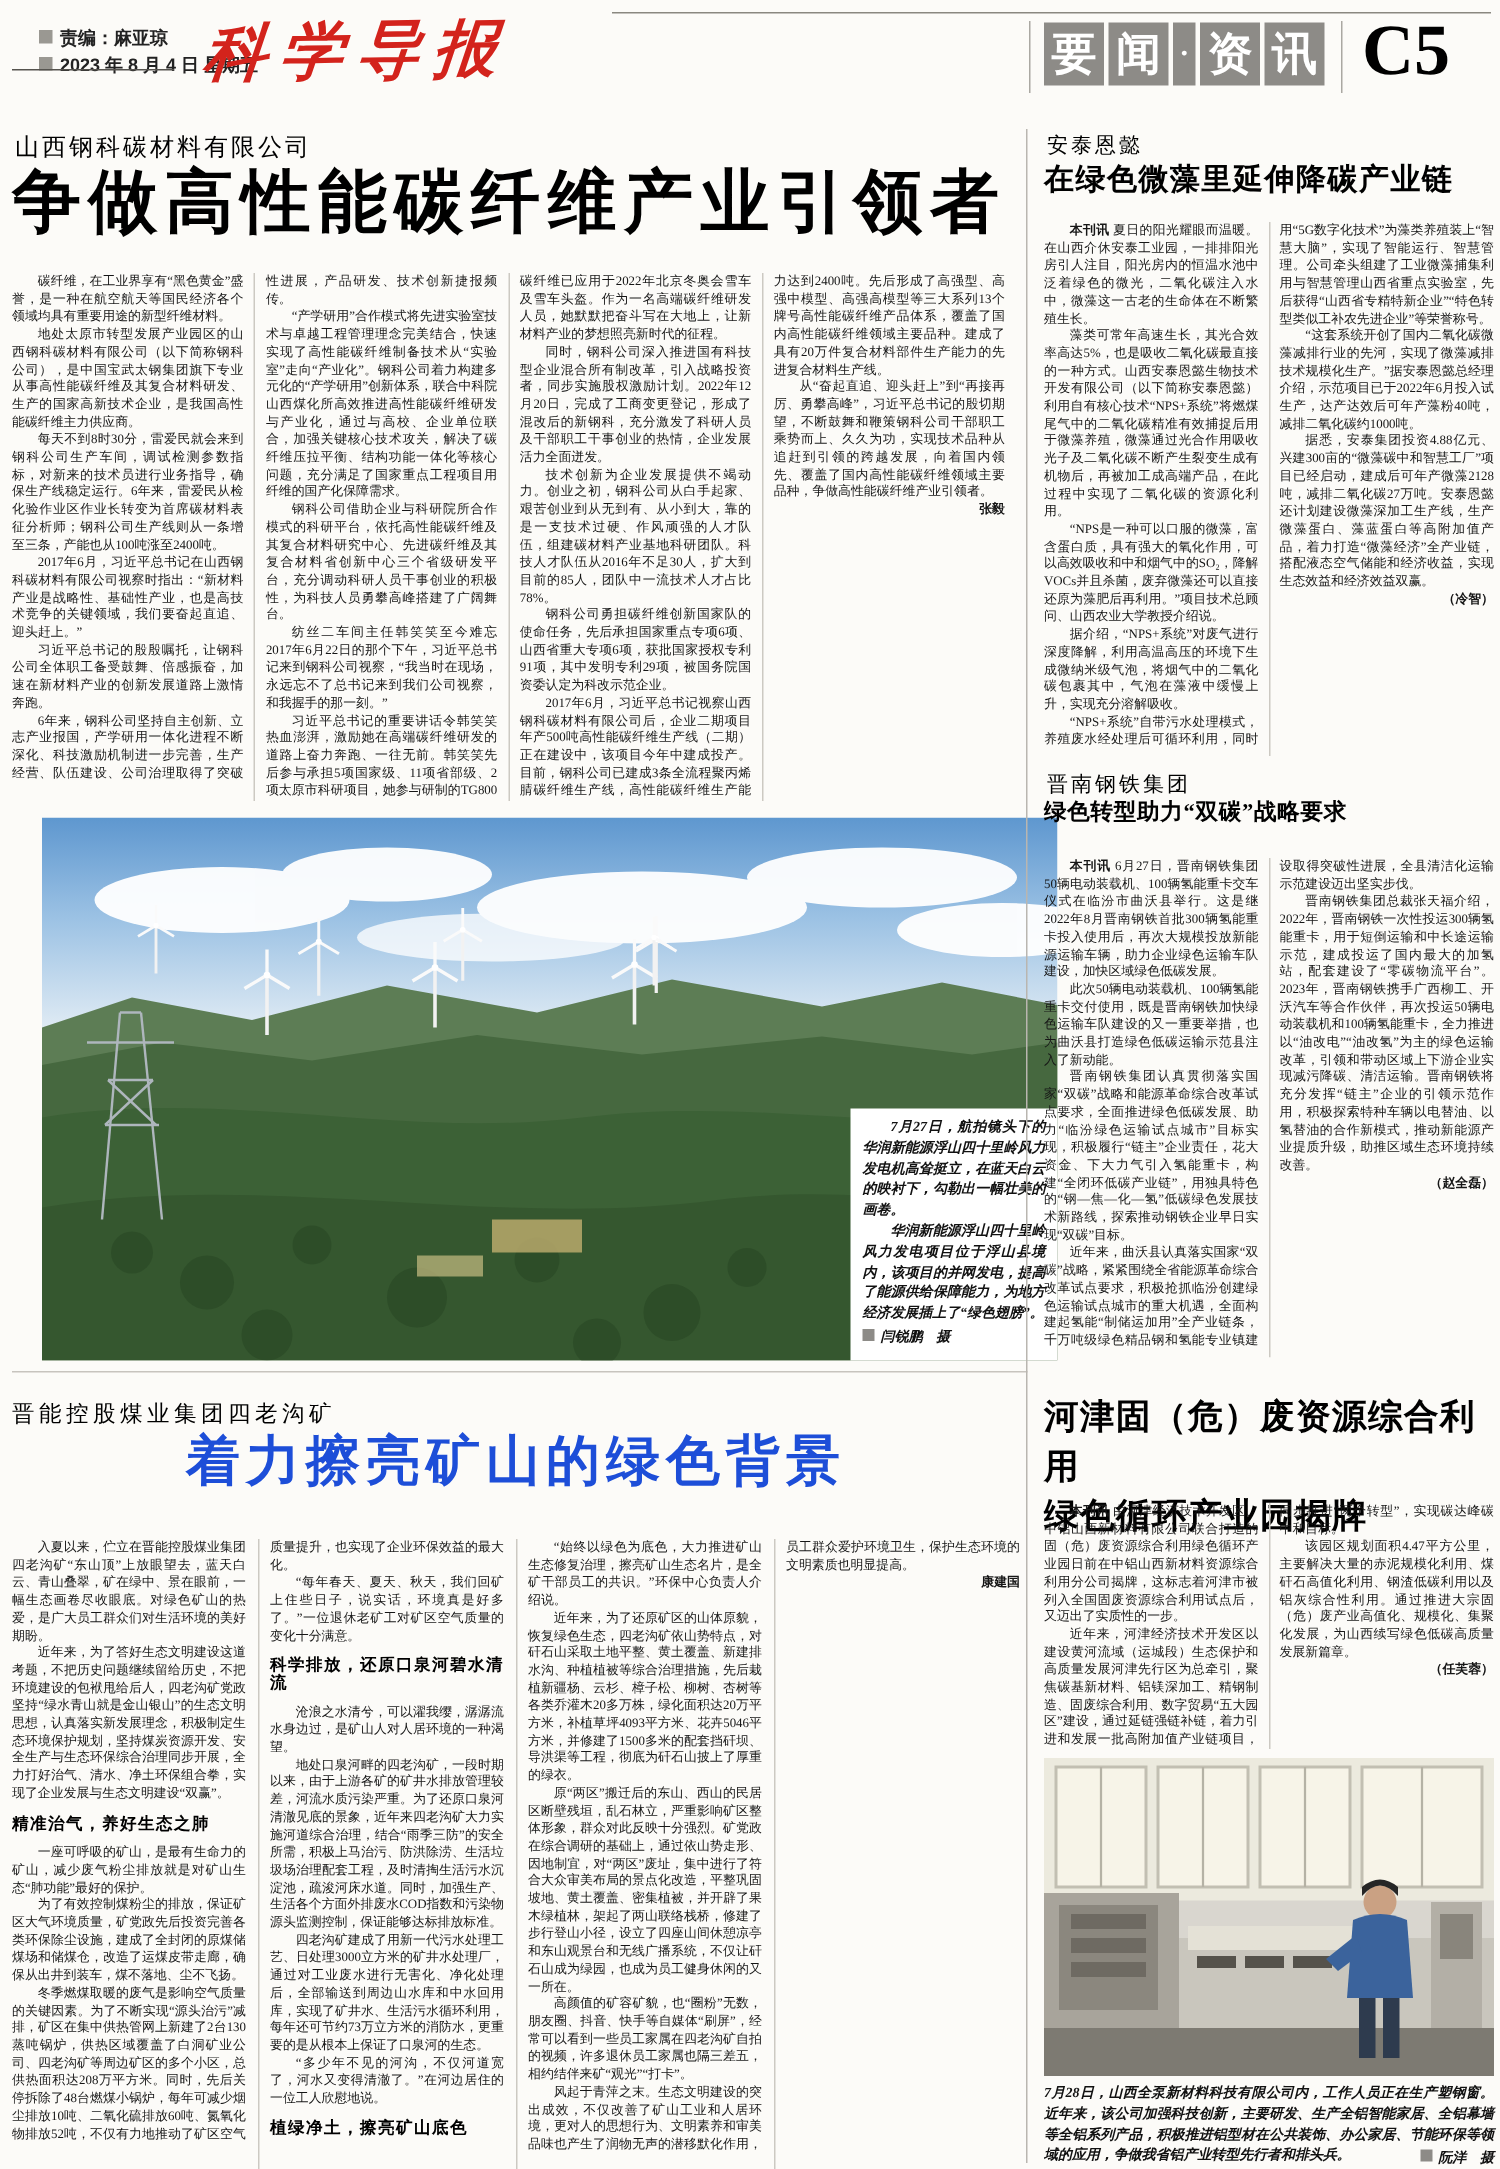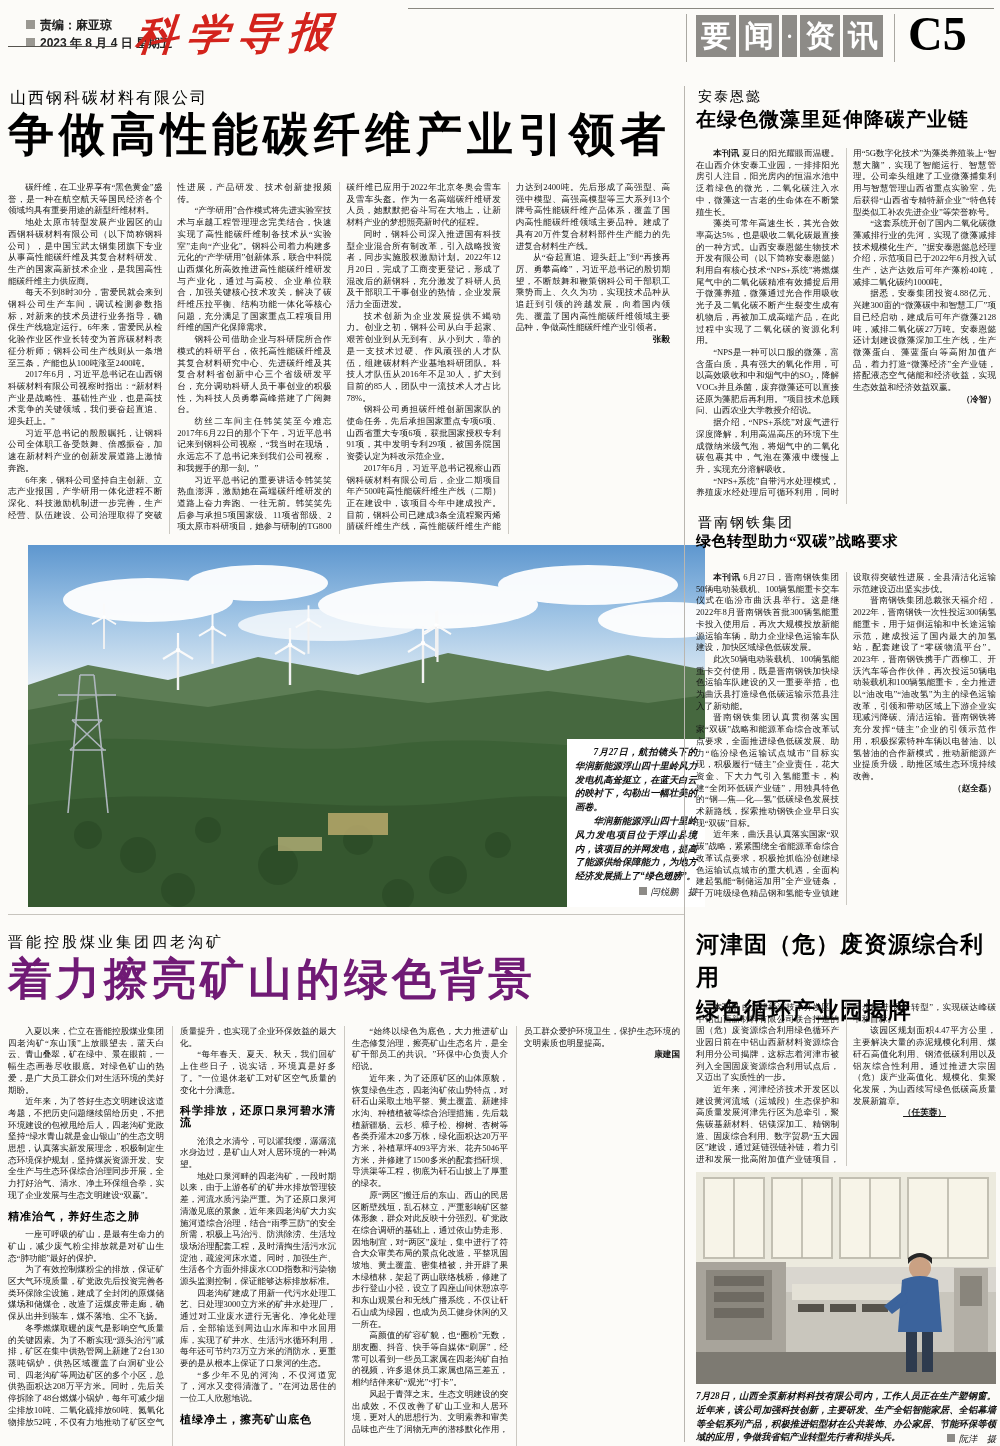--- a/index.html
+++ b/index.html
@@ -29,27 +29,27 @@
   
   .main-kicker{left:10px;top:88px;font-size:16px;letter-spacing:2px;}
   .main-headline{left:8px;top:104px;width:662px;font-family:"Liberation Sans",sans-serif;font-weight:900;
                  font-size:46px;letter-spacing:5px;white-space:nowrap;color:#000;}
   .main-cols{left:8px;top:182px;width:662px;height:352px;column-count:4;column-gap:15px;}
   
   .wind-photo{left:8px;top:545px;width:677px;height:362px;margin-left:20px;}
   .wind-caption{right:0;bottom:0;width:138px;height:168px;background:#fff;box-sizing:border-box;padding:7px 8px 4px;
         font-style:italic;font-weight:700;font-size:9.3px;line-height:13.8px;text-align:justify;color:#111;}
   .wind-caption p{margin:0;text-indent:2em;}
-  .credit{display:block;text-align:right;font-style:italic;font-weight:400;font-size:9.3px;margin-top:2px;}
+  .credit{display:block;text-align:left;font-style:italic;font-weight:700;font-size:9.3px;margin-top:2px;}
   .credit .sq{display:inline-block;width:8px;height:8px;background:#8d8b87;margin-right:4px;}
   .rule-under-photo{left:8px;top:914px;width:677px;height:1px;background:#c7c4be;}
   
   .mine-kicker{left:8px;top:933px;width:672px;font-size:15px;letter-spacing:3px;}
-  .mine-headline{left:8px;top:950px;width:672px;text-align:left;font-family:"Liberation Serif",serif;font-weight:700;
-                 font-size:44px;letter-spacing:4px;color:#701a75;}
+  .mine-headline{left:8px;top:950px;width:672px;text-align:center;font-family:"Liberation Serif",serif;font-weight:700;
+                 font-size:36px;letter-spacing:4px;color:#1d4ed8;}
   .mine-cols{left:8px;top:1026px;width:672px;height:420px;column-count:4;column-gap:16px;}
   
   .rail-rule{left:684px;top:86px;width:1px;height:1356px;background:#b9b6b0;}
   .antai-kicker{left:698px;top:88px;font-size:14px;letter-spacing:2px;}
   .antai-headline{left:696px;top:106px;width:300px;font-weight:700;font-size:20px;letter-spacing:1px;white-space:nowrap;color:#000;}
   .antai-cols{left:696px;top:148px;width:300px;height:356px;column-count:2;column-gap:14px;}
   .jinnan-kicker{left:698px;top:514px;font-size:14px;letter-spacing:2px;}
   .jinnan-headline{left:696px;top:532px;width:300px;font-weight:700;font-size:15px;letter-spacing:0.5px;white-space:nowrap;color:#000;}
   .jinnan-cols{left:696px;top:572px;width:300px;height:333px;column-count:2;column-gap:14px;}
   .hejin-headline{left:696px;top:928px;width:300px;font-weight:700;font-size:23px;line-height:33px;letter-spacing:1px;color:#000;}
@@ -229,21 +229,21 @@
     </div>
 
   <div class="abs hejin-headline">
     <div>河津固（危）废资源综合利用</div>
     <div>绿色循环产业园揭牌</div>
   </div>
   <div class="abs cols hejin-cols">
       <p class="para"><b>本刊讯</b> 由河津经济技术开发区、中铝山西新材料有限公司联合打造的固（危）废资源综合利用绿色循环产业园日前在中铝山西新材料资源综合利用分公司揭牌，这标志着河津市被列入全国固废资源综合利用试点后，又迈出了实质性的一步。</p>
       <p class="para">近年来，河津经济技术开发区以建设黄河流域（运城段）生态保护和高质量发展河津先行区为总牵引，聚焦碳基新材料、铝镁深加工、精钢制造、固废综合利用、数字贸易“五大园区”建设，通过延链强链补链，着力引进和发展一批高附加值产业链项目，同步推进“两个转型”，实现碳达峰碳中和目标。</p>
       <p class="para">该园区规划面积4.47平方公里，主要解决大量的赤泥规模化利用、煤矸石高值化利用、钢渣低碳利用以及铝灰综合性利用。通过推进大宗固（危）废产业高值化、规模化、集聚化发展，为山西续写绿色低碳高质量发展新篇章。</p>
-      <p class="para" style="text-align: center; text-indent: 0px; font-weight: bold; text-decoration: underline;">（任芙蓉）</p>
+      <p class="para" style="text-align: right; text-indent: 0px; font-weight: bold;">（任芙蓉）</p>
     </div>
 
   <div class="abs factory-photo">
     <svg width="300" height="212" viewBox="0 0 300 212">
       <rect width="300" height="212" fill="#d9d6cf"></rect>
       <rect x="0" y="0" width="300" height="95" fill="#eceade"></rect>
       <g fill="#f7f4e8" stroke="#c2bfb2" stroke-width="2">
         <rect x="8" y="6" width="60" height="80"></rect>
           <rect x="76" y="6" width="60" height="80"></rect>
         <rect x="144" y="6" width="60" height="80"></rect>

